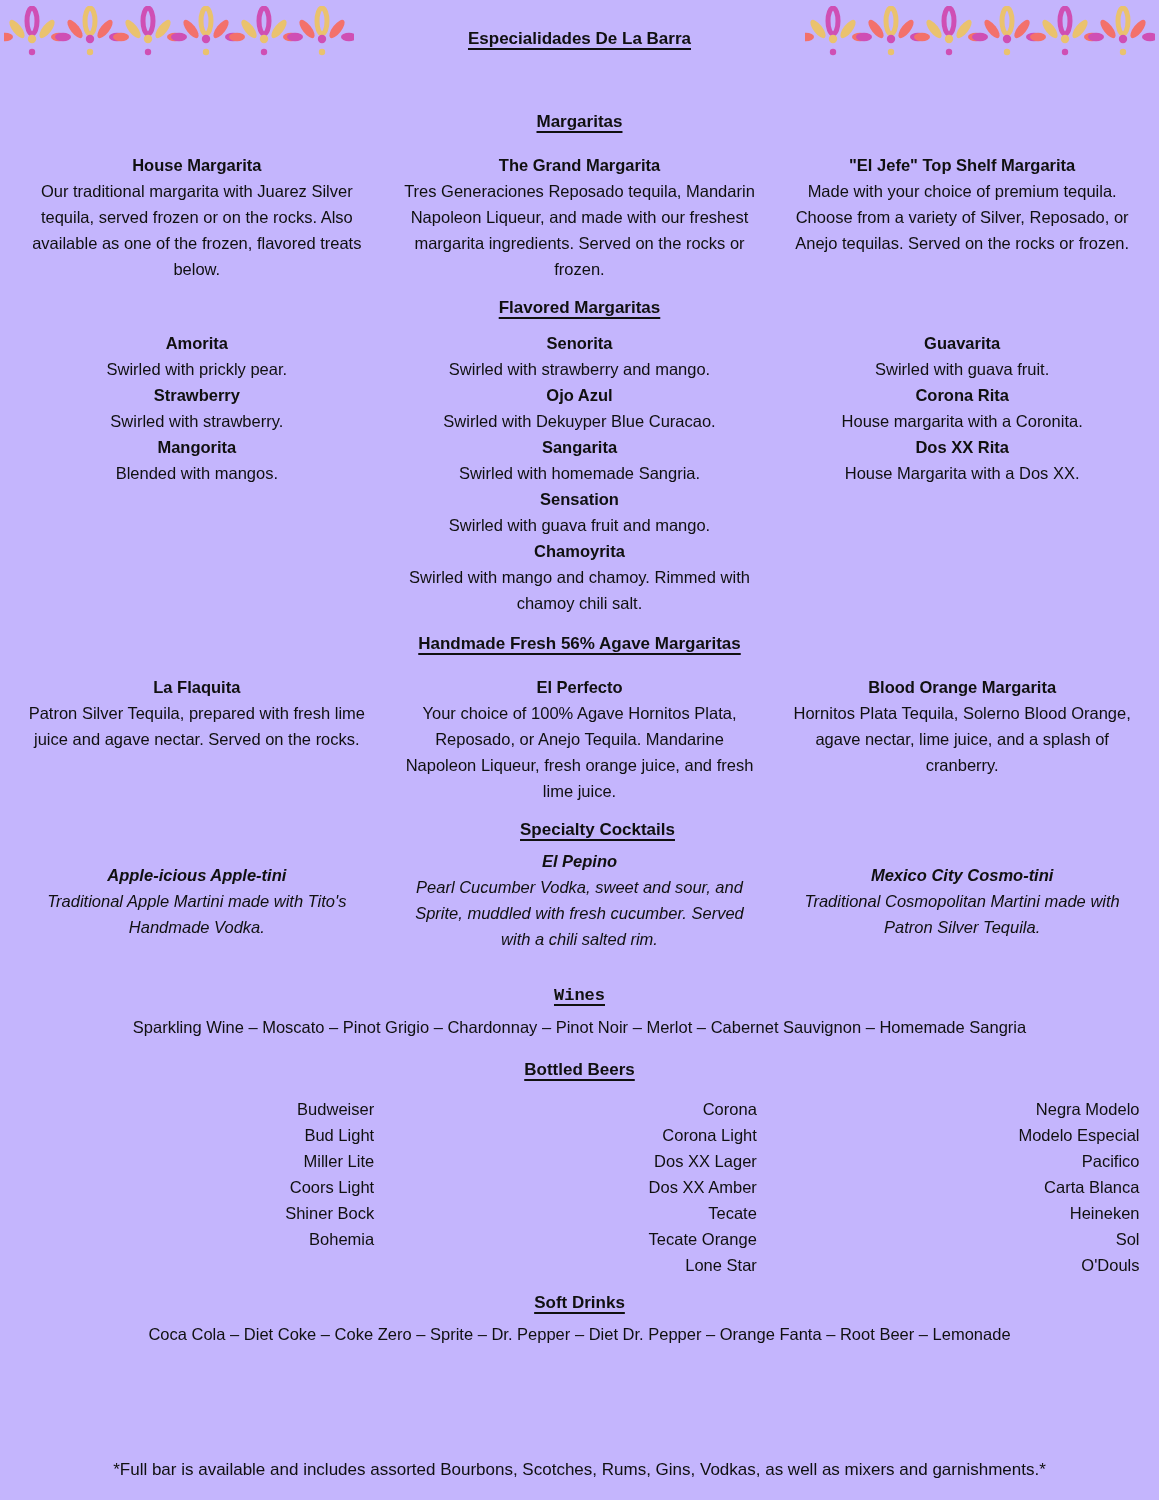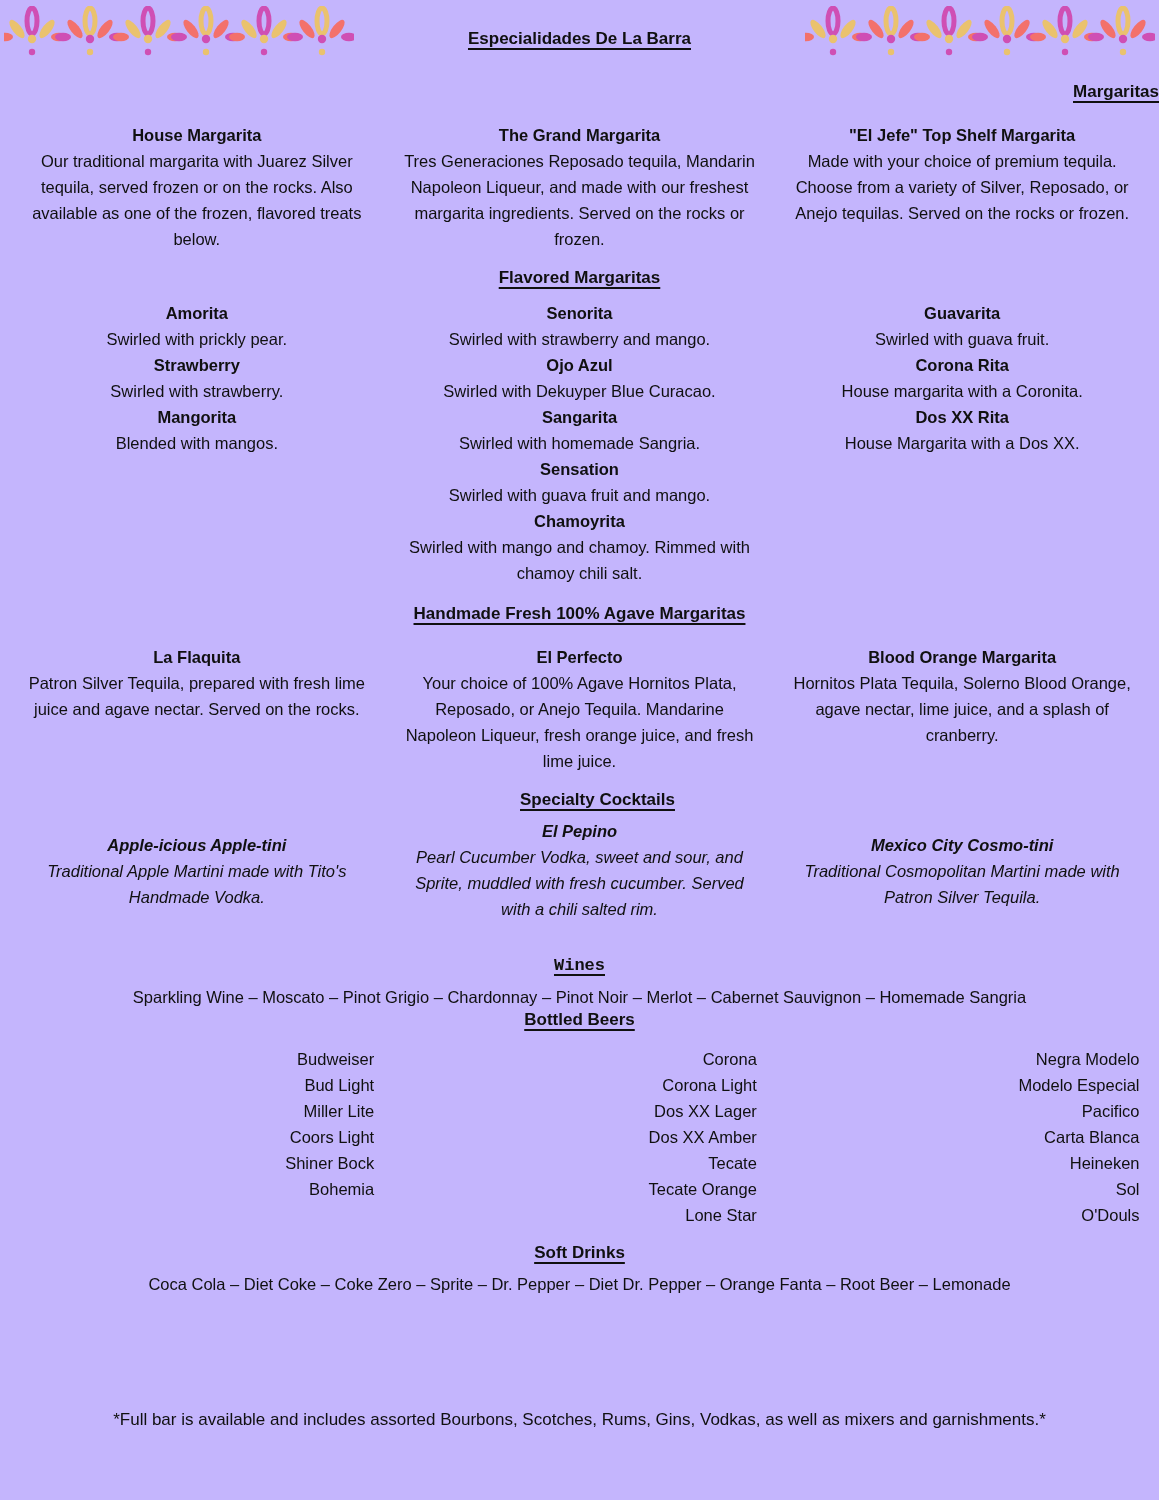--- a/index.html
+++ b/index.html
@@ -65,32 +65,32 @@
     font-size: 16.5px;
     line-height: 26px;
   }
   .footer-note {
     text-align: center;
     font-weight: normal;
     font-size: 17px;
     line-height: 22px;
   }
 
-  #margaritas-heading { margin-top: 20px; text-align: right; }
+  #margaritas-heading { margin-top: 50px; }
   .row-margaritas { margin-top: 20px; }
   #flavored-heading { margin-top: 16px; }
   .row-flavored { margin-top: 12px; }
   #agave-heading { margin-top: 18px; }
   .row-agave { margin-top: 20px; }
   #specialty-heading { margin-top: 16px; padding-left: 36px; }
   .row-specialty { margin-top: 8px; font-style: italic; }
   .side-pad { padding-top: 14px; }
   #wines-heading { margin-top: 34px; font-family: Liberation Mono, monospace; }
   .wines-line { margin-top: 8px; }
-  #beers-heading { }
+  #beers-heading { margin-top: 20px; }
   .row-beers { margin-top: 16px; }
   #soft-heading { margin-top: 14px; }
   .soft-line { margin-top: 8px; }
   .footer-note { margin-top: 112px; }
 </style>
 </head>
 <body>
 
 <div class="page">
 
@@ -179,21 +179,21 @@
     <div class="cell">
       <div class="item-name">Guavarita</div>
       <p class="item-desc">Swirled with guava fruit.</p>
       <div class="item-name">Corona Rita</div>
       <p class="item-desc">House margarita with a Coronita.</p>
       <div class="item-name">Dos XX Rita</div>
       <p class="item-desc">House Margarita with a Dos XX.</p>
     </div>
   </div>
 
-  <h2 id="agave-heading" class="section-heading underlined">Handmade Fresh 100% Agave Margaritas</h2>
+  <h2 id="agave-heading" class="section-heading underlined">Handmade Fresh 56% Agave Margaritas</h2>
 
   <div class="cols3 row-agave">
     <div class="cell">
       <div class="item-name">La Flaquita</div>
       <p class="item-desc">Patron Silver Tequila, prepared with fresh lime juice and agave nectar. Served on the rocks.</p>
     </div>
     <div class="cell">
       <div class="item-name">El Perfecto</div>
       <p class="item-desc">Your choice of 100% Agave Hornitos Plata, Reposado, or Anejo Tequila. Mandarine Napoleon Liqueur, fresh orange juice, and fresh lime juice.</p>
     </div>

